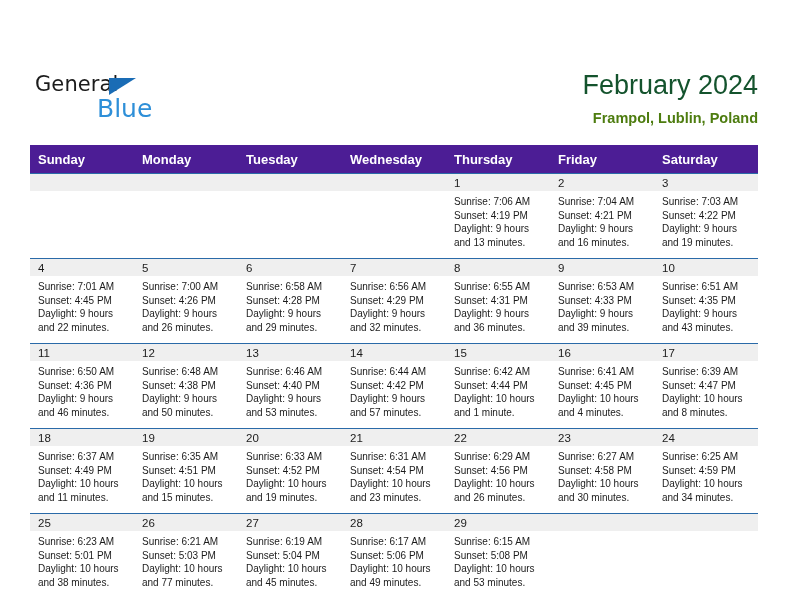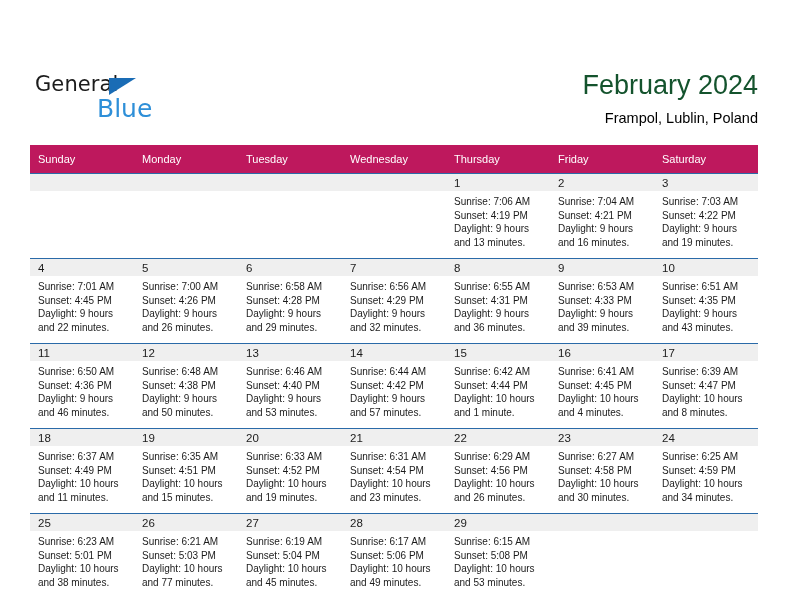--- a/index.html
+++ b/index.html
@@ -75,42 +75,42 @@
   }
   .month-title {
     font-size: 27px;
     color: #14532d;
     font-weight: 400;
     line-height: 34px;
     white-space: nowrap;
   }
   .location {
     font-size: 14.5px;
-    color: #000000;
-    font-weight: 400;
+    color: #4d7c0f;
+    font-weight: 700;
     line-height: 22px;
     margin-top: 5px;
     white-space: nowrap;
   }
 
   
   .calendar {
     position: absolute;
     left: 30px;
     top: 105px;
     width: 728px;
     border-collapse: collapse;
     table-layout: fixed;
   }
 
   .calendar th {
-    background: #be185d;
+    background: #4c1d95;
     color: #ffffff;
-    font-size: 11px;
-    font-weight: 400;
+    font-size: 13px;
+    font-weight: 700;
     text-align: left;
     padding: 5px 0 5px 8px;
     height: 18px;
     vertical-align: middle;
   }
 
   .calendar td {
     width: 104px;
     height: 84px;
     vertical-align: top;

